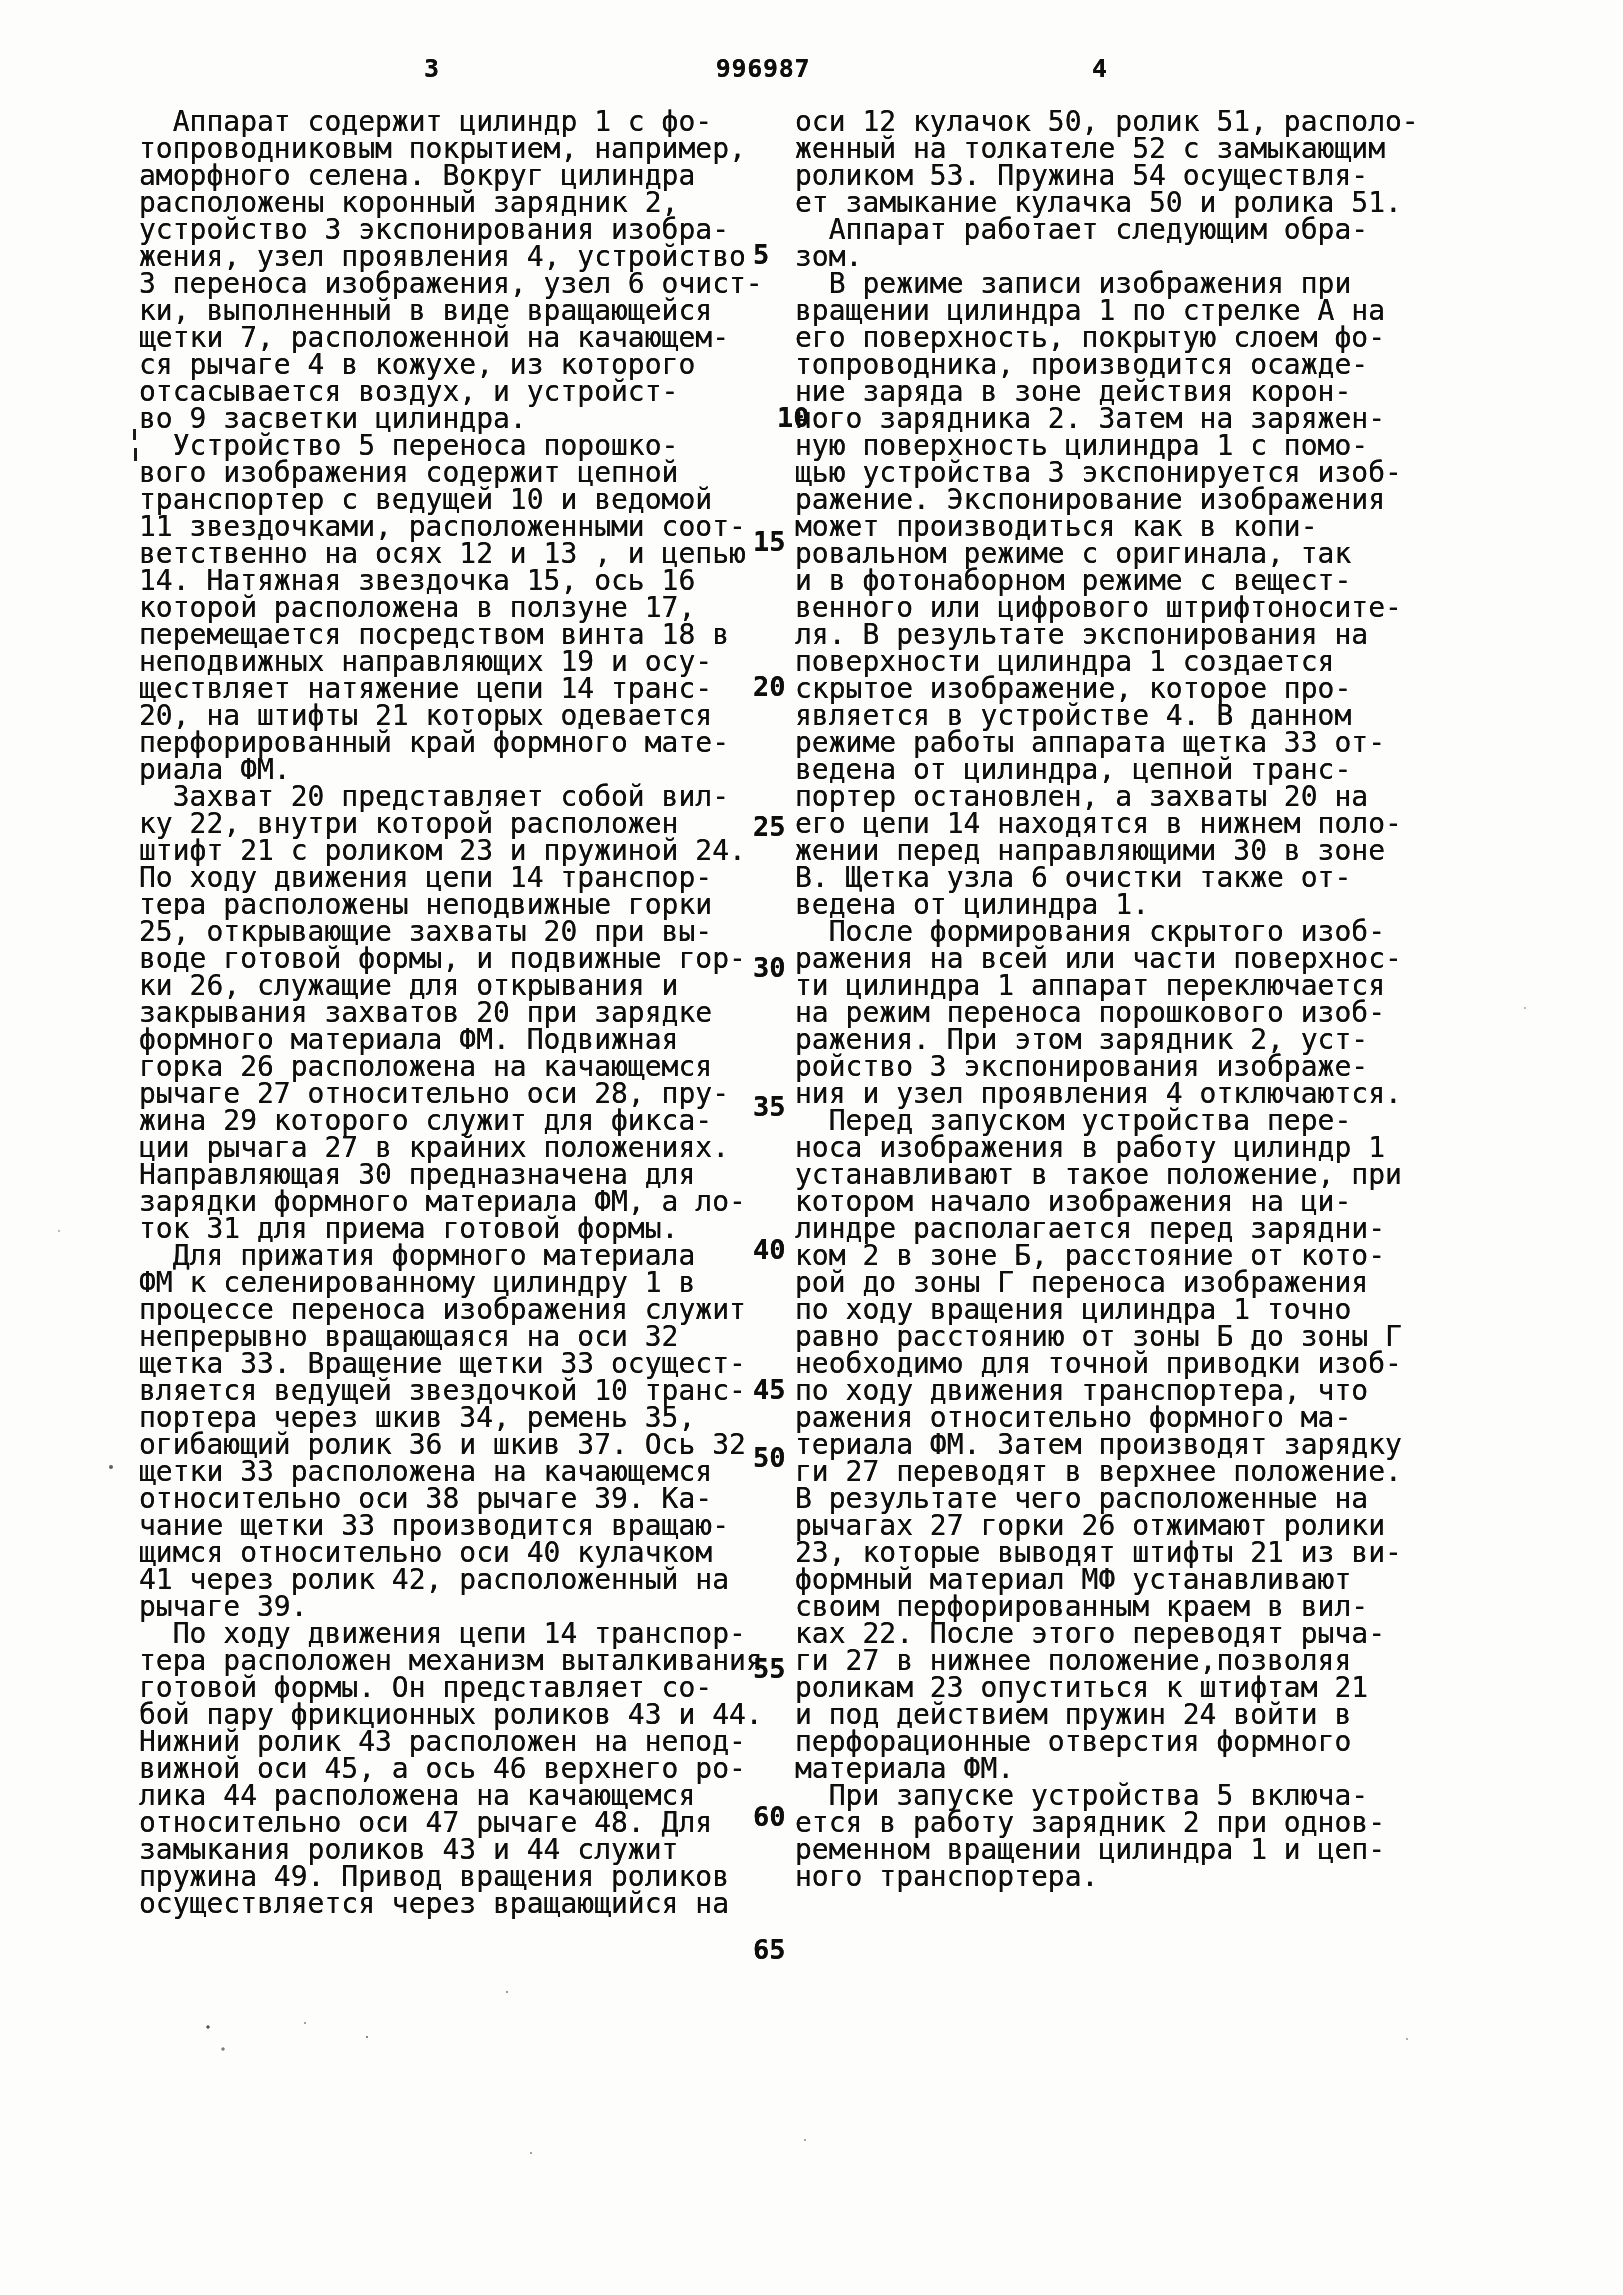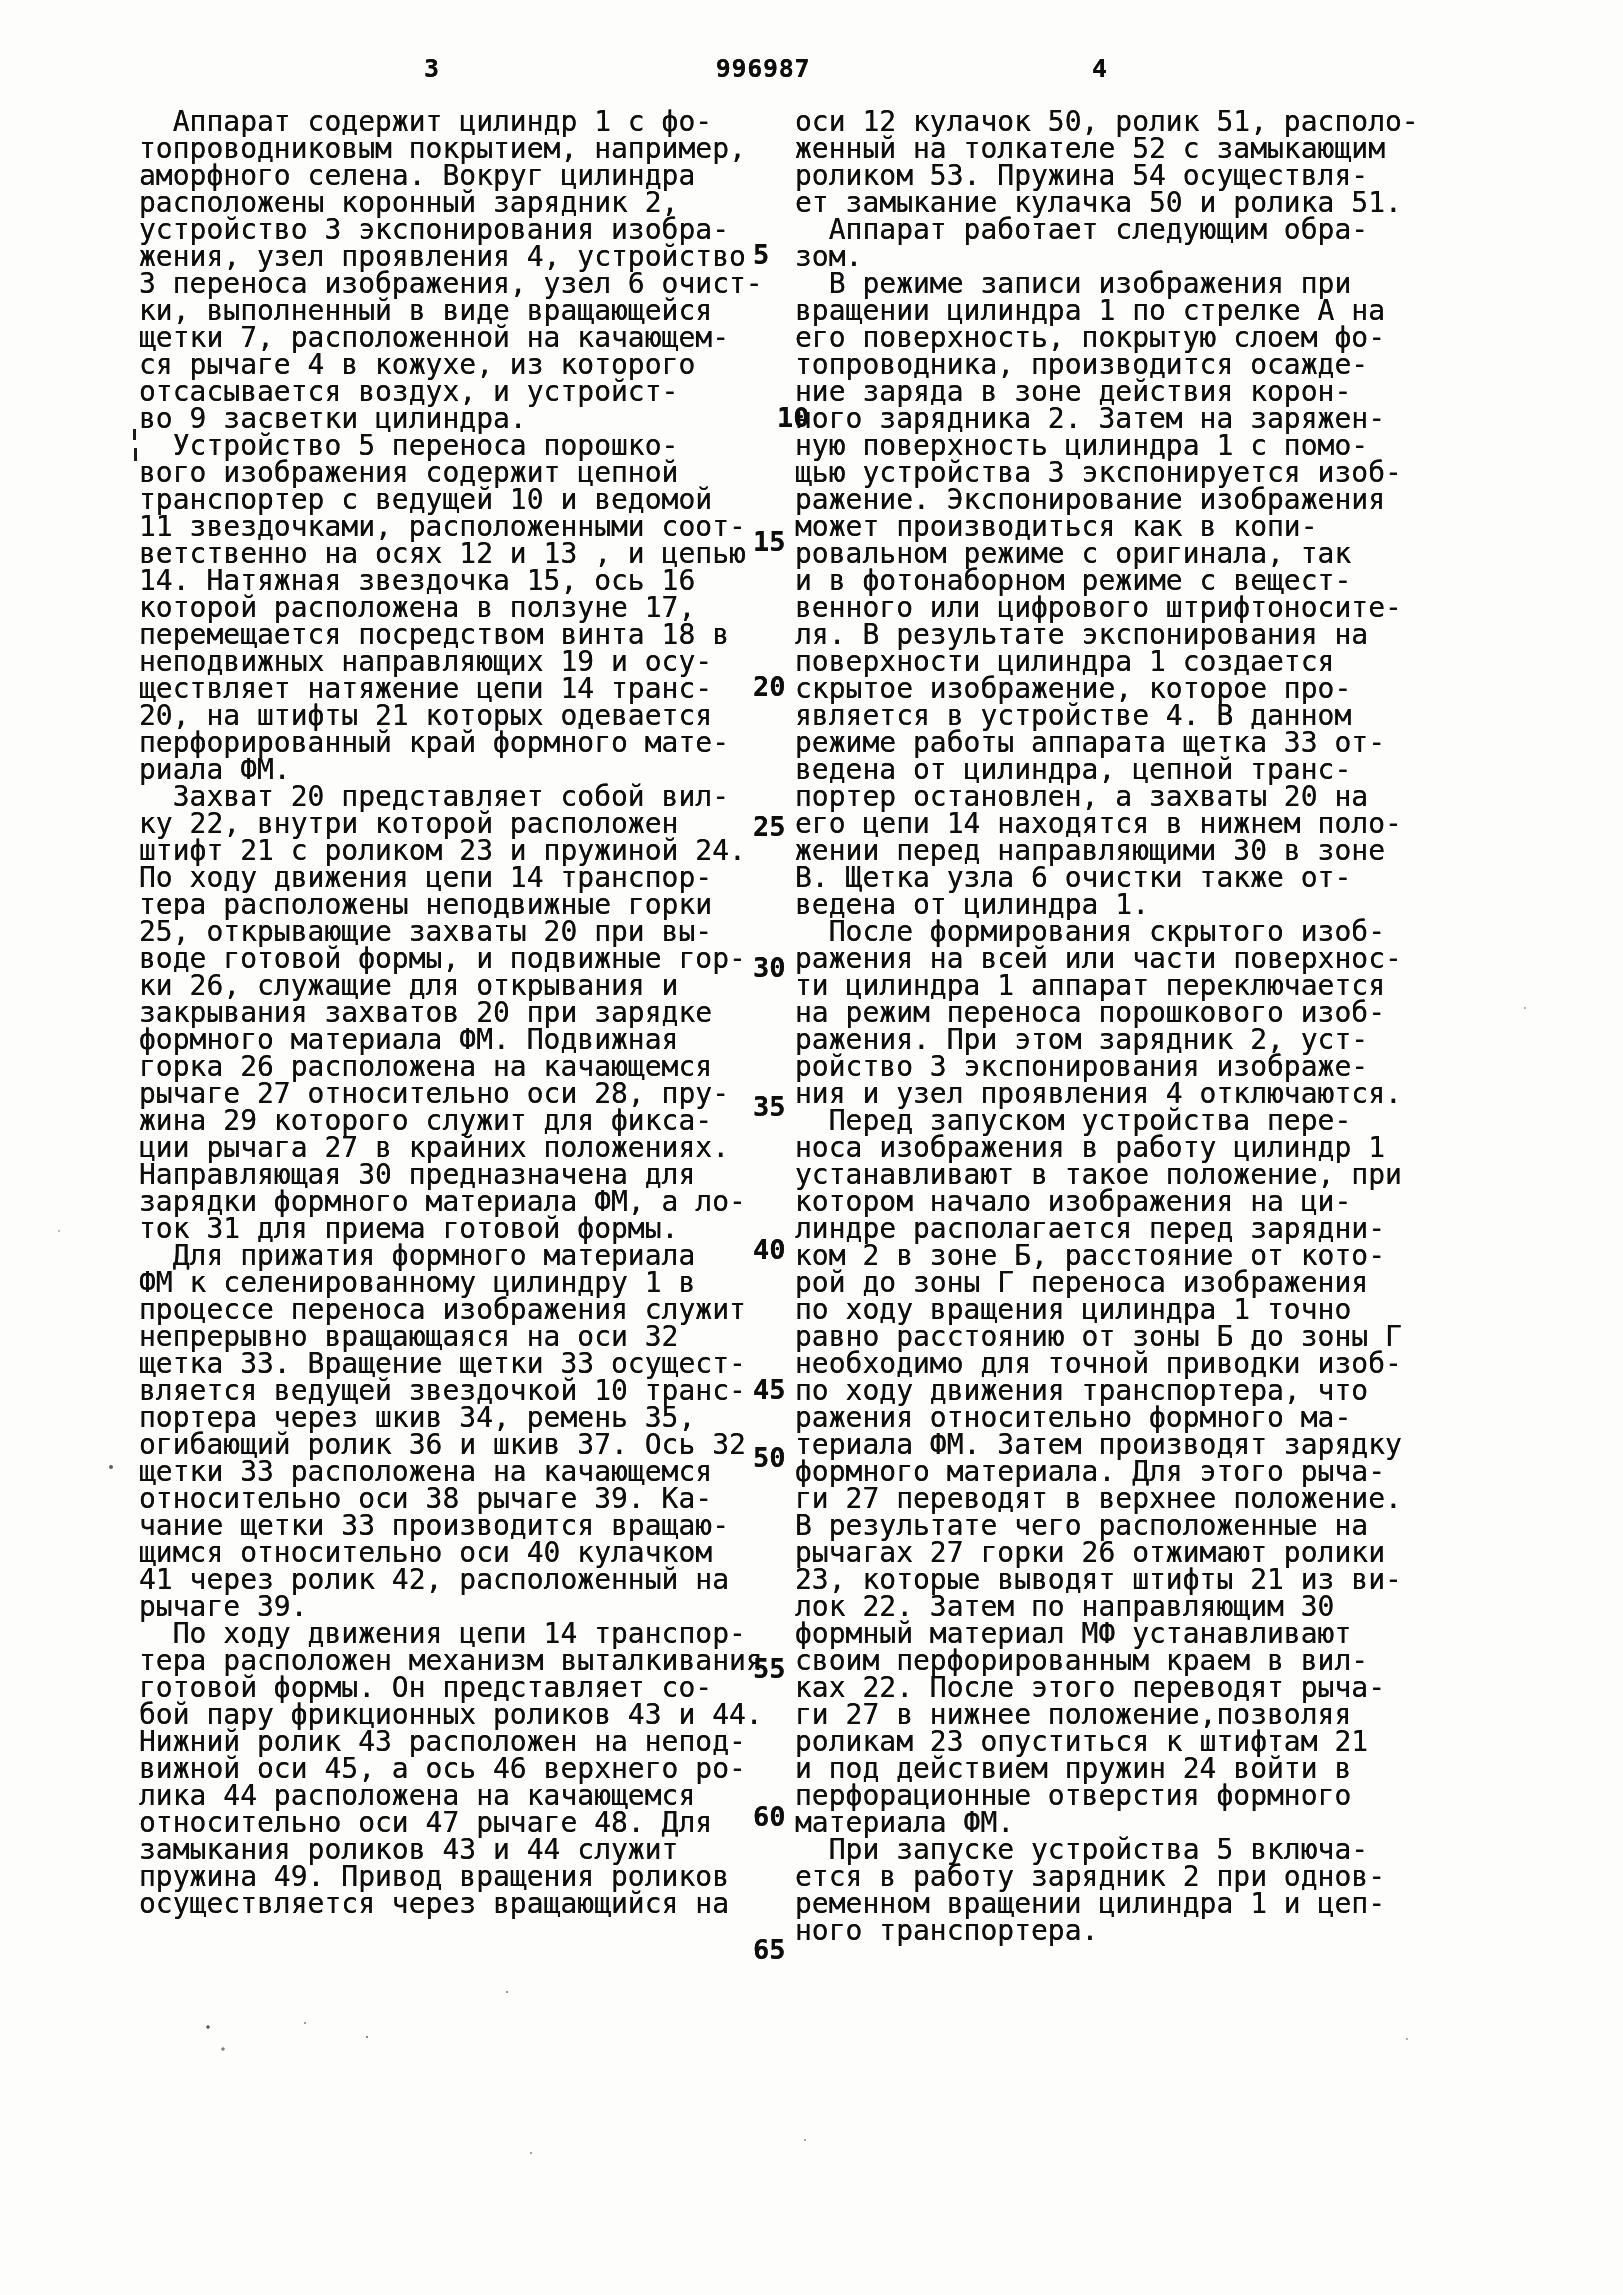--- a/index.html
+++ b/index.html
@@ -225,26 +225,24 @@
       <div class="line">котором начало изображения на ци-</div>
       <div class="line">линдре располагается перед зарядни-</div>
       <div class="line">ком 2 в зоне Б, расстояние от кото-</div>
       <div class="line">рой до зоны Г переноса изображения</div>
       <div class="line">по ходу вращения цилиндра 1 точно</div>
       <div class="line">равно расстоянию от зоны Б до зоны Г</div>
       <div class="line">необходимо для точной приводки изоб-</div>
       <div class="line">по ходу движения транспортера, что</div>
       <div class="line">ражения относительно формного ма-</div>
       <div class="line">териала ФМ. Затем производят зарядку</div>
-      <div class="line">формного материала. Для этого рыча-</div>
       <div class="line">ги 27 переводят в верхнее положение.</div>
       <div class="line">В результате чего расположенные на</div>
       <div class="line">рычагах 27 горки 26 отжимают ролики</div>
       <div class="line">23, которые выводят штифты 21 из ви-</div>
-      <div class="line">лок 22. Затем по направляющим 30</div>
       <div class="line">формный материал МФ устанавливают</div>
       <div class="line">своим перфорированным краем в вил-</div>
       <div class="line">ках 22. После этого переводят рыча-</div>
       <div class="line">ги 27 в нижнее положение,позволяя</div>
       <div class="line">роликам 23 опуститься к штифтам 21</div>
       <div class="line">и под действием пружин 24 войти в</div>
       <div class="line">перфорационные отверстия формного</div>
       <div class="line">материала ФМ.</div>
       <div class="line">  При запуске устройства 5 включа-</div>
       <div class="line">ется в работу зарядник 2 при однов-</div>

